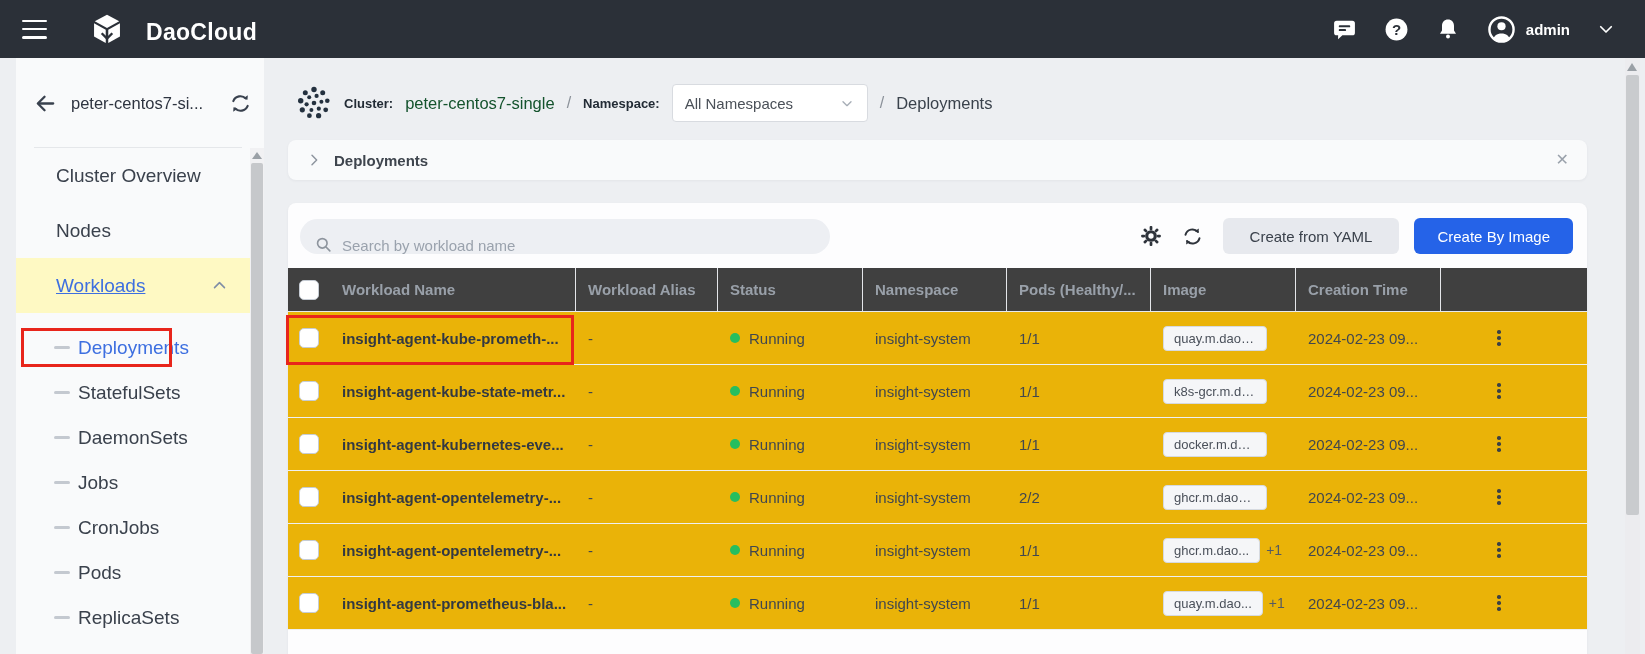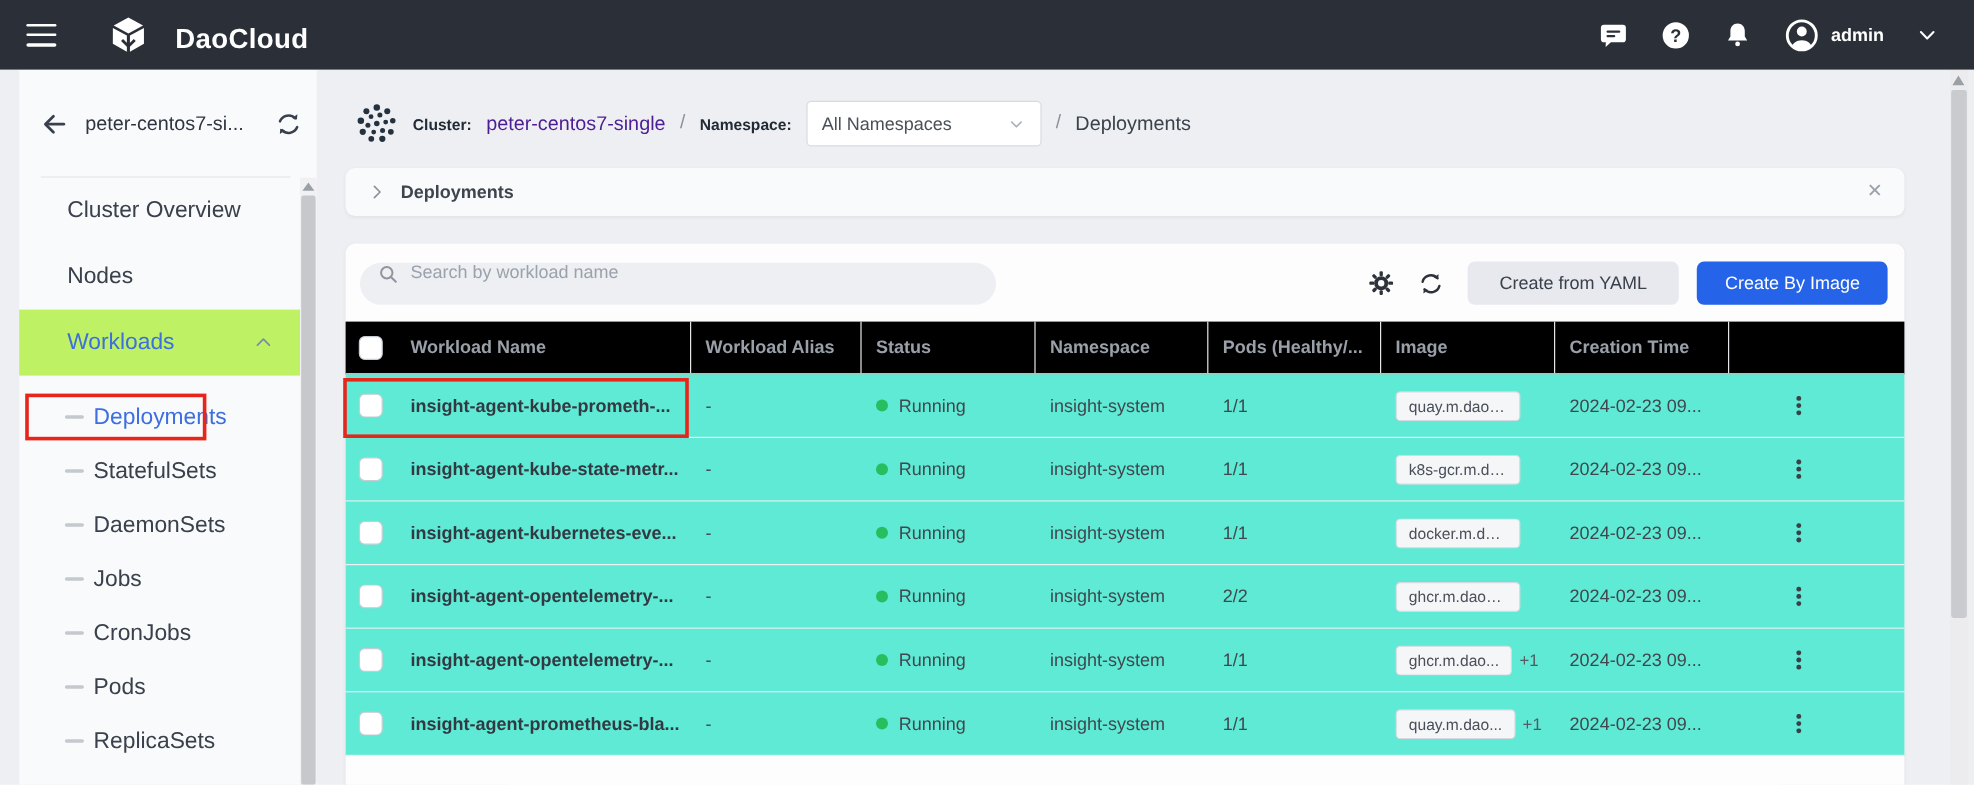--- a/index.html
+++ b/index.html
@@ -21,62 +21,62 @@
   .top-user .uname{color:#fff;font-size:15px;font-weight:bold;}
   .top-right svg{display:block;}
   
   .sidebar{position:absolute;left:16px;top:58px;width:248px;bottom:0;background:#f9fafb;z-index:3;}
   .side-head{height:90px;display:flex;align-items:center;padding:0 12px 0 18px;position:relative;}
   .side-head .divider{position:absolute;left:18px;right:22px;bottom:0;height:1px;background:#e5e7ea;}
   .side-cluster{font-size:16.5px;color:#2e3440;margin:0 10px 0 14px;flex:1;white-space:nowrap;overflow:hidden;}
   .side-menu{position:absolute;top:90px;left:0;right:14px;bottom:0;}
   .side-item{display:flex;align-items:center;font-size:19px;color:#3a414c;cursor:pointer;}
   .side-item.top{height:55px;padding-left:40px;}
-  .side-item.top.active{background:#bef264;color:var(--color-accent-text,#3d6fe0);}
+  .side-item.top.active{background:#fef9c3;color:var(--color-accent-text,#3d6fe0);text-decoration:underline;}
   .side-item .chev{margin-left:auto;margin-right:22px;display:flex;}
   .side-sub{padding-top:12px;}
   .side-item.sub{height:45px;padding-left:38px;}
   .side-item.sub .dash{width:16px;height:2.6px;background:#c4c9d0;border-radius:2px;margin-right:8px;flex:0 0 auto;}
   .side-item.sub.active{color:var(--color-accent-text,#3d6fe0);}
   
   .side-scroll{position:absolute;top:90px;right:0;width:14px;bottom:0;background:#f1f1f3;}
   .side-scroll .arrow{position:absolute;top:4px;left:2px;width:0;height:0;border-left:5px solid transparent;border-right:5px solid transparent;border-bottom:7px solid #9aa0a6;}
   .side-scroll .thumb{position:absolute;top:15px;left:1px;right:1px;bottom:0;background:#c6c8cb;border-radius:2px;}
   
   .main{position:absolute;left:248px;top:58px;right:0;bottom:0;}
   .breadcrumb{position:absolute;left:48px;top:14px;height:62px;display:flex;align-items:center;}
   .crumb-label{font-size:13px;font-weight:bold;color:#222b35;margin-left:12px;}
-  .crumb-value{font-size:16.5px;color:#4c1d95;margin-left:12px;}
+  .crumb-value{font-size:16.5px;color:#14532d;margin-left:12px;}
   .crumb-sep{font-size:16px;color:#8b9199;margin:0 12px;}
   .ns-select{width:196px;height:38px;background:#fff;border:1px solid #d8dbe0;border-radius:4px;display:flex;align-items:center;padding:0 12px;margin-left:12px;cursor:pointer;}
   .ns-select .sel-text{font-size:15px;color:#4a5058;}
   .ns-select .chev{margin-left:auto;display:flex;}
   .crumb-page{font-size:16.5px;color:#3a424c;}
   
   .collapse-bar{position:absolute;left:40px;top:82px;width:1299px;height:40px;background:#f9fafb;border-radius:8px;box-shadow:0 1px 3px rgba(30,40,60,.05);display:flex;align-items:center;padding:0 18px;}
   .collapse-bar .title{font-size:15px;font-weight:bold;color:#3f454e;margin-left:12px;}
   .collapse-bar .close{margin-left:auto;color:#9aa1ab;font-size:16px;cursor:pointer;line-height:1;}
   
   .card{position:absolute;left:40px;top:145px;width:1299px;bottom:-12px;background:#fdfdfe;border-radius:8px 8px 0 0;box-shadow:0 1px 3px rgba(30,40,60,.05);}
   .toolbar{display:flex;align-items:center;padding:15px 14px 0 12px;}
-  .search{width:530px;height:35px;border-radius:18px;background:#edeff3;display:flex;align-items:flex-start;padding:0 14px;}
+  .search{width:530px;height:35px;border-radius:18px;background:#edeff3;display:flex;align-items:flex-end;padding:0 14px;}
   .search input{border:none;outline:none;background:transparent;font-family:"Liberation Sans",sans-serif;font-size:15px;color:#3a414c;flex:1;margin-left:9px;}
   .search input::placeholder{color:#9aa2ad;}
   .tool-right{margin-left:auto;display:flex;align-items:center;gap:19px;}
   .btn{height:36px;display:flex;align-items:center;border-radius:6px;font-size:15px;cursor:pointer;white-space:nowrap;}
   .btn-gray{background:#e7e9ee;color:#3a414b;padding:0 27px;}
   .btn-blue{background:var(--color-accent,#2563e8);color:#fff;padding:12px 23px;margin-left:-4px;text-align:right;}
   
   .table{margin-top:14px;}
   .thead,.trow{display:grid;grid-template-columns:42px 246px 142px 145px 144px 144px 145px 145px 1fr;align-items:center;}
-  .thead{height:44px;background:#000000;border-bottom:1px solid #e8eaee;font-size:15px;font-weight:bold;color:#99a0a9;}
+  .thead{height:44px;background:#404040;border-bottom:1px solid #e8eaee;font-size:15px;font-weight:bold;color:#99a0a9;}
   .thead .hc{height:100%;display:flex;align-items:center;padding-left:12px;white-space:nowrap;overflow:hidden;}
   .thead .hc.sep{border-right:1px solid #e4e6ea;}
   .thead .hc.c-check{justify-content:center;padding-left:0;}
-  .trow{height:53px;border-bottom:1px solid #eef0f2;background:#5eead4;}
+  .trow{height:53px;border-bottom:1px solid #eef0f2;background:#eab308;}
   .tc{padding-left:12px;display:flex;align-items:center;white-space:nowrap;overflow:hidden;font-size:15px;color:#41474f;}
   .tc.c-check{justify-content:center;padding-left:0;}
   .tc.c-name{font-weight:bold;color:#333942;cursor:pointer;}
   .cb{width:20px;height:20px;border:1.5px solid #c6ccd4;border-radius:5px;background:#fff;cursor:pointer;flex:0 0 auto;}
   .dot{width:10px;height:10px;border-radius:50%;background:var(--color-green,#27be5f);margin-right:9px;flex:0 0 auto;}
   .chip{display:inline-block;max-width:104px;overflow:hidden;text-overflow:ellipsis;padding:4px 10px;border:1px solid #d6dae0;border-radius:4px;background:#f5f6f8;font-size:13px;color:#4a505a;cursor:pointer;}
   .extra{margin-left:6px;font-size:14px;color:#545a63;}
   .kebab{display:flex;flex-direction:column;gap:2.6px;margin-left:40px;padding:4px;cursor:pointer;}
   .kebab i{width:3.6px;height:3.6px;border-radius:50%;background:#3b4046;}
   

